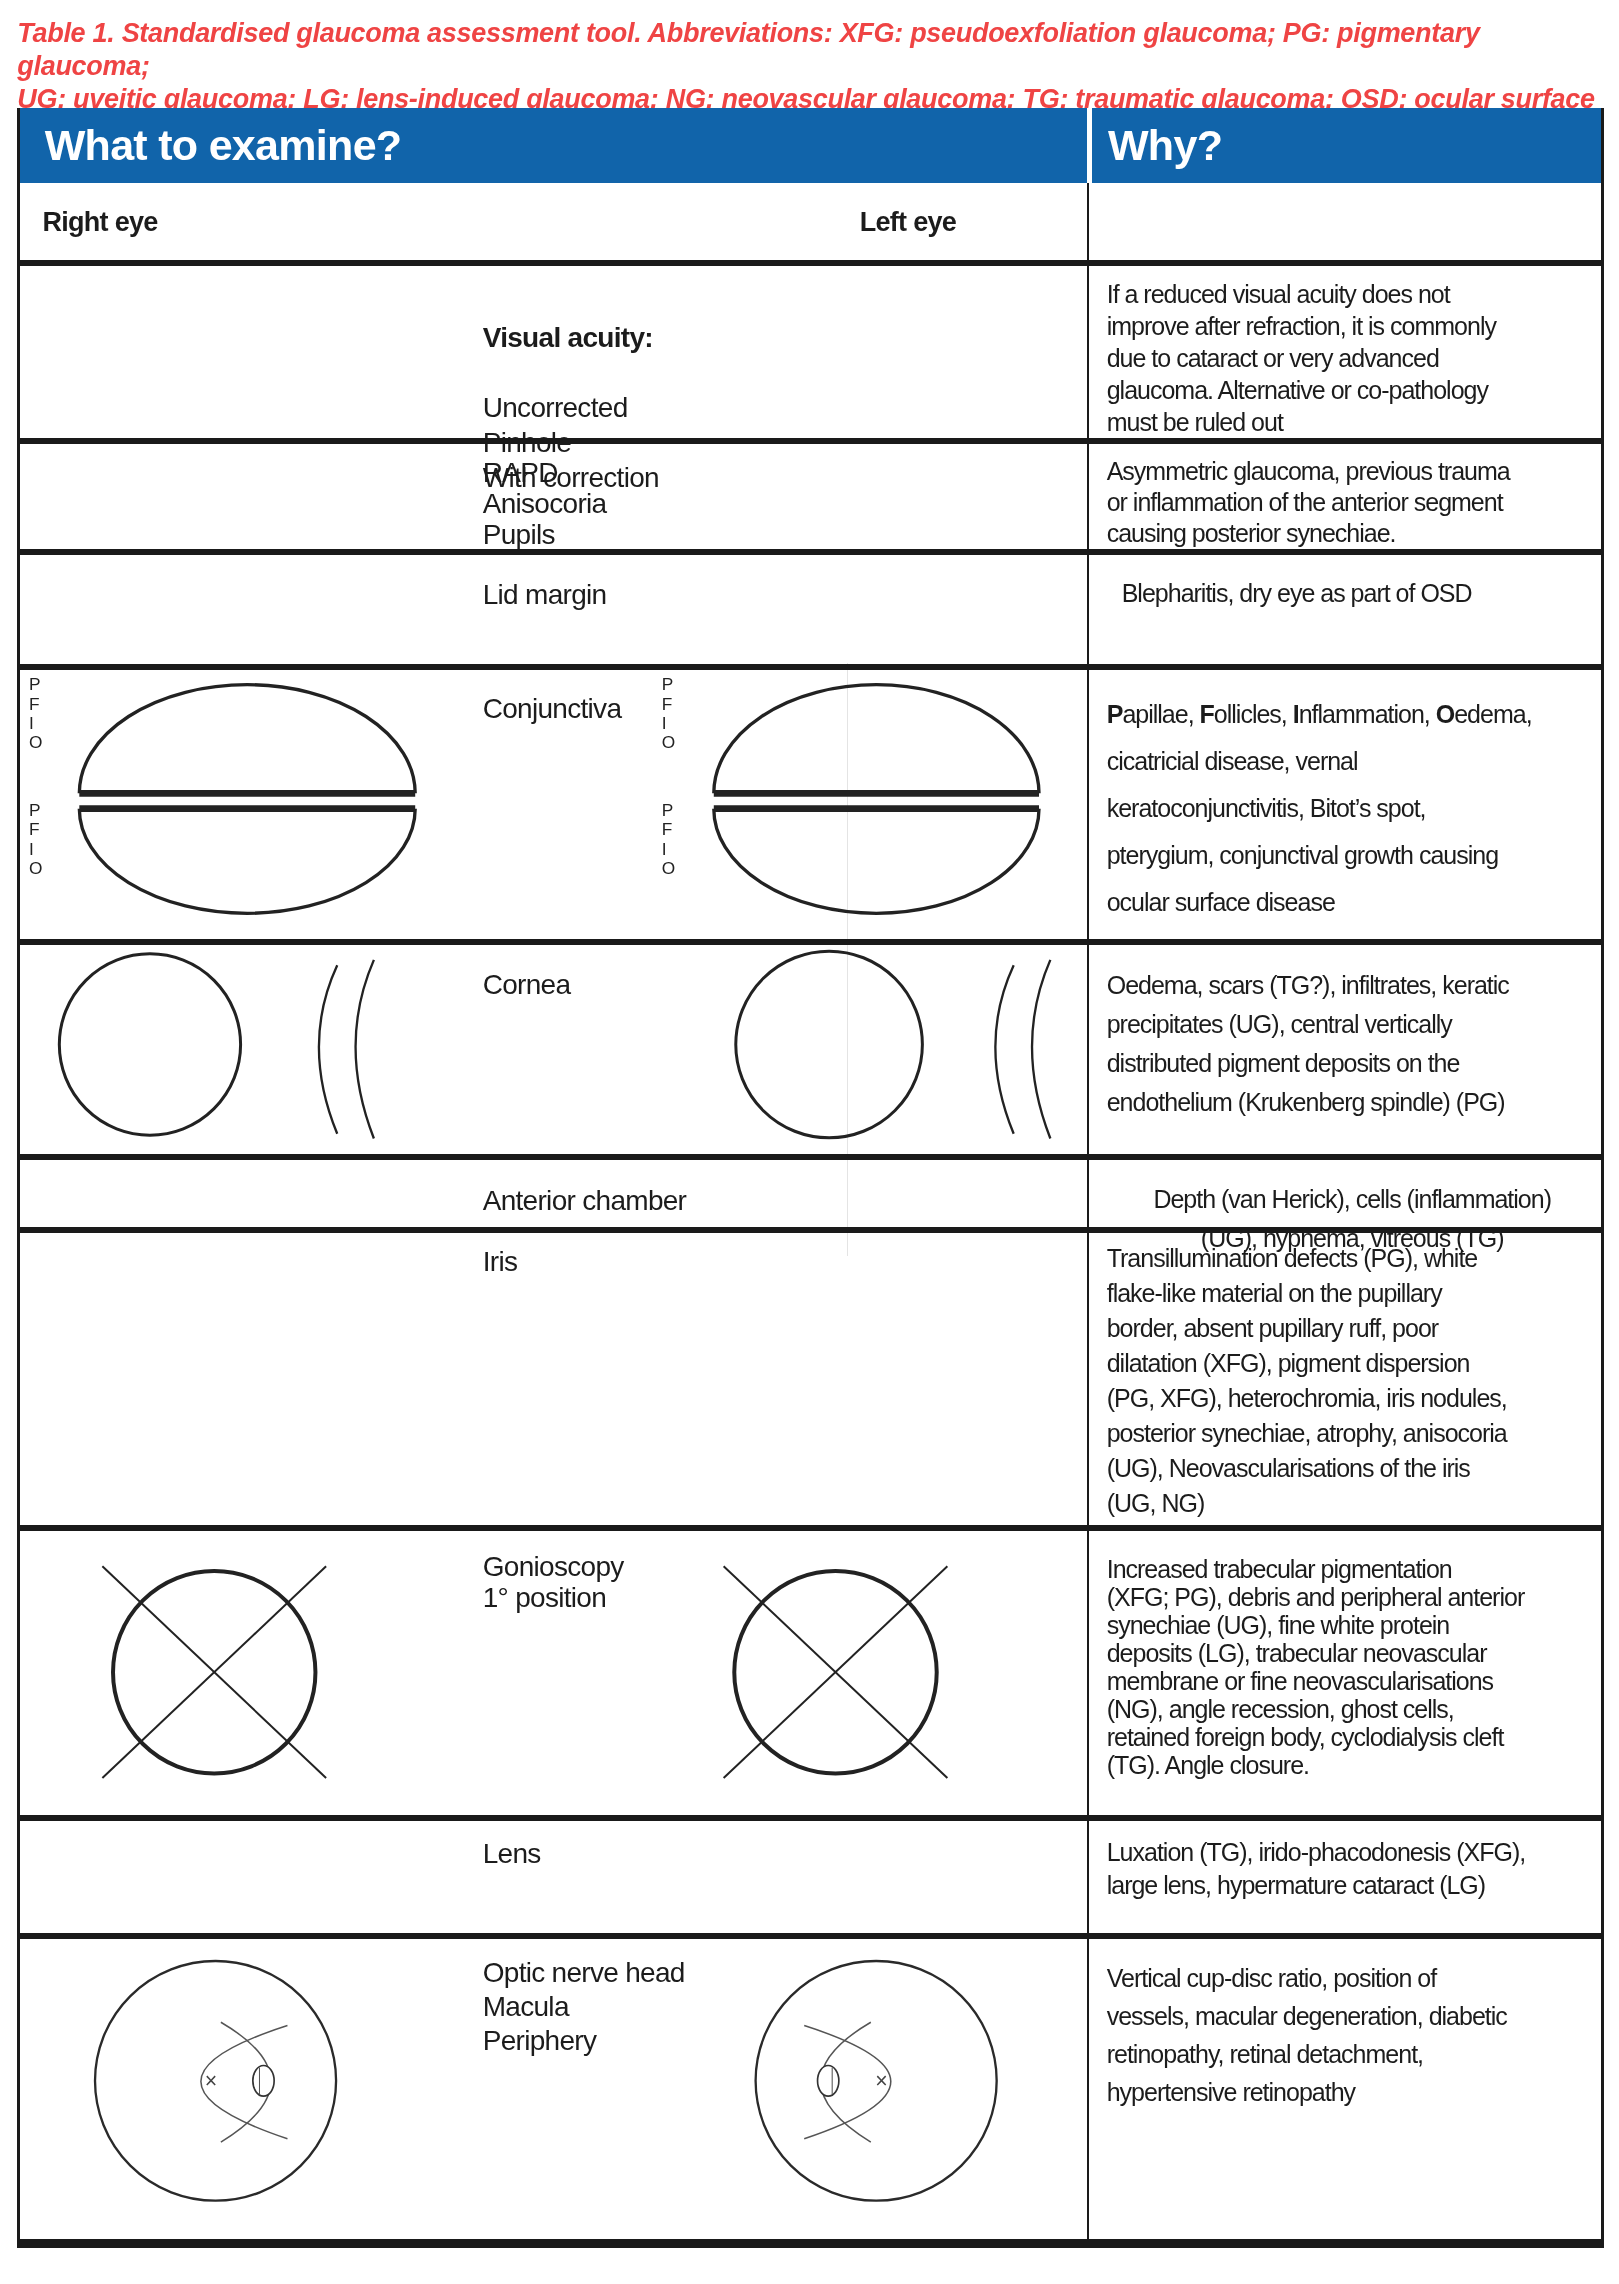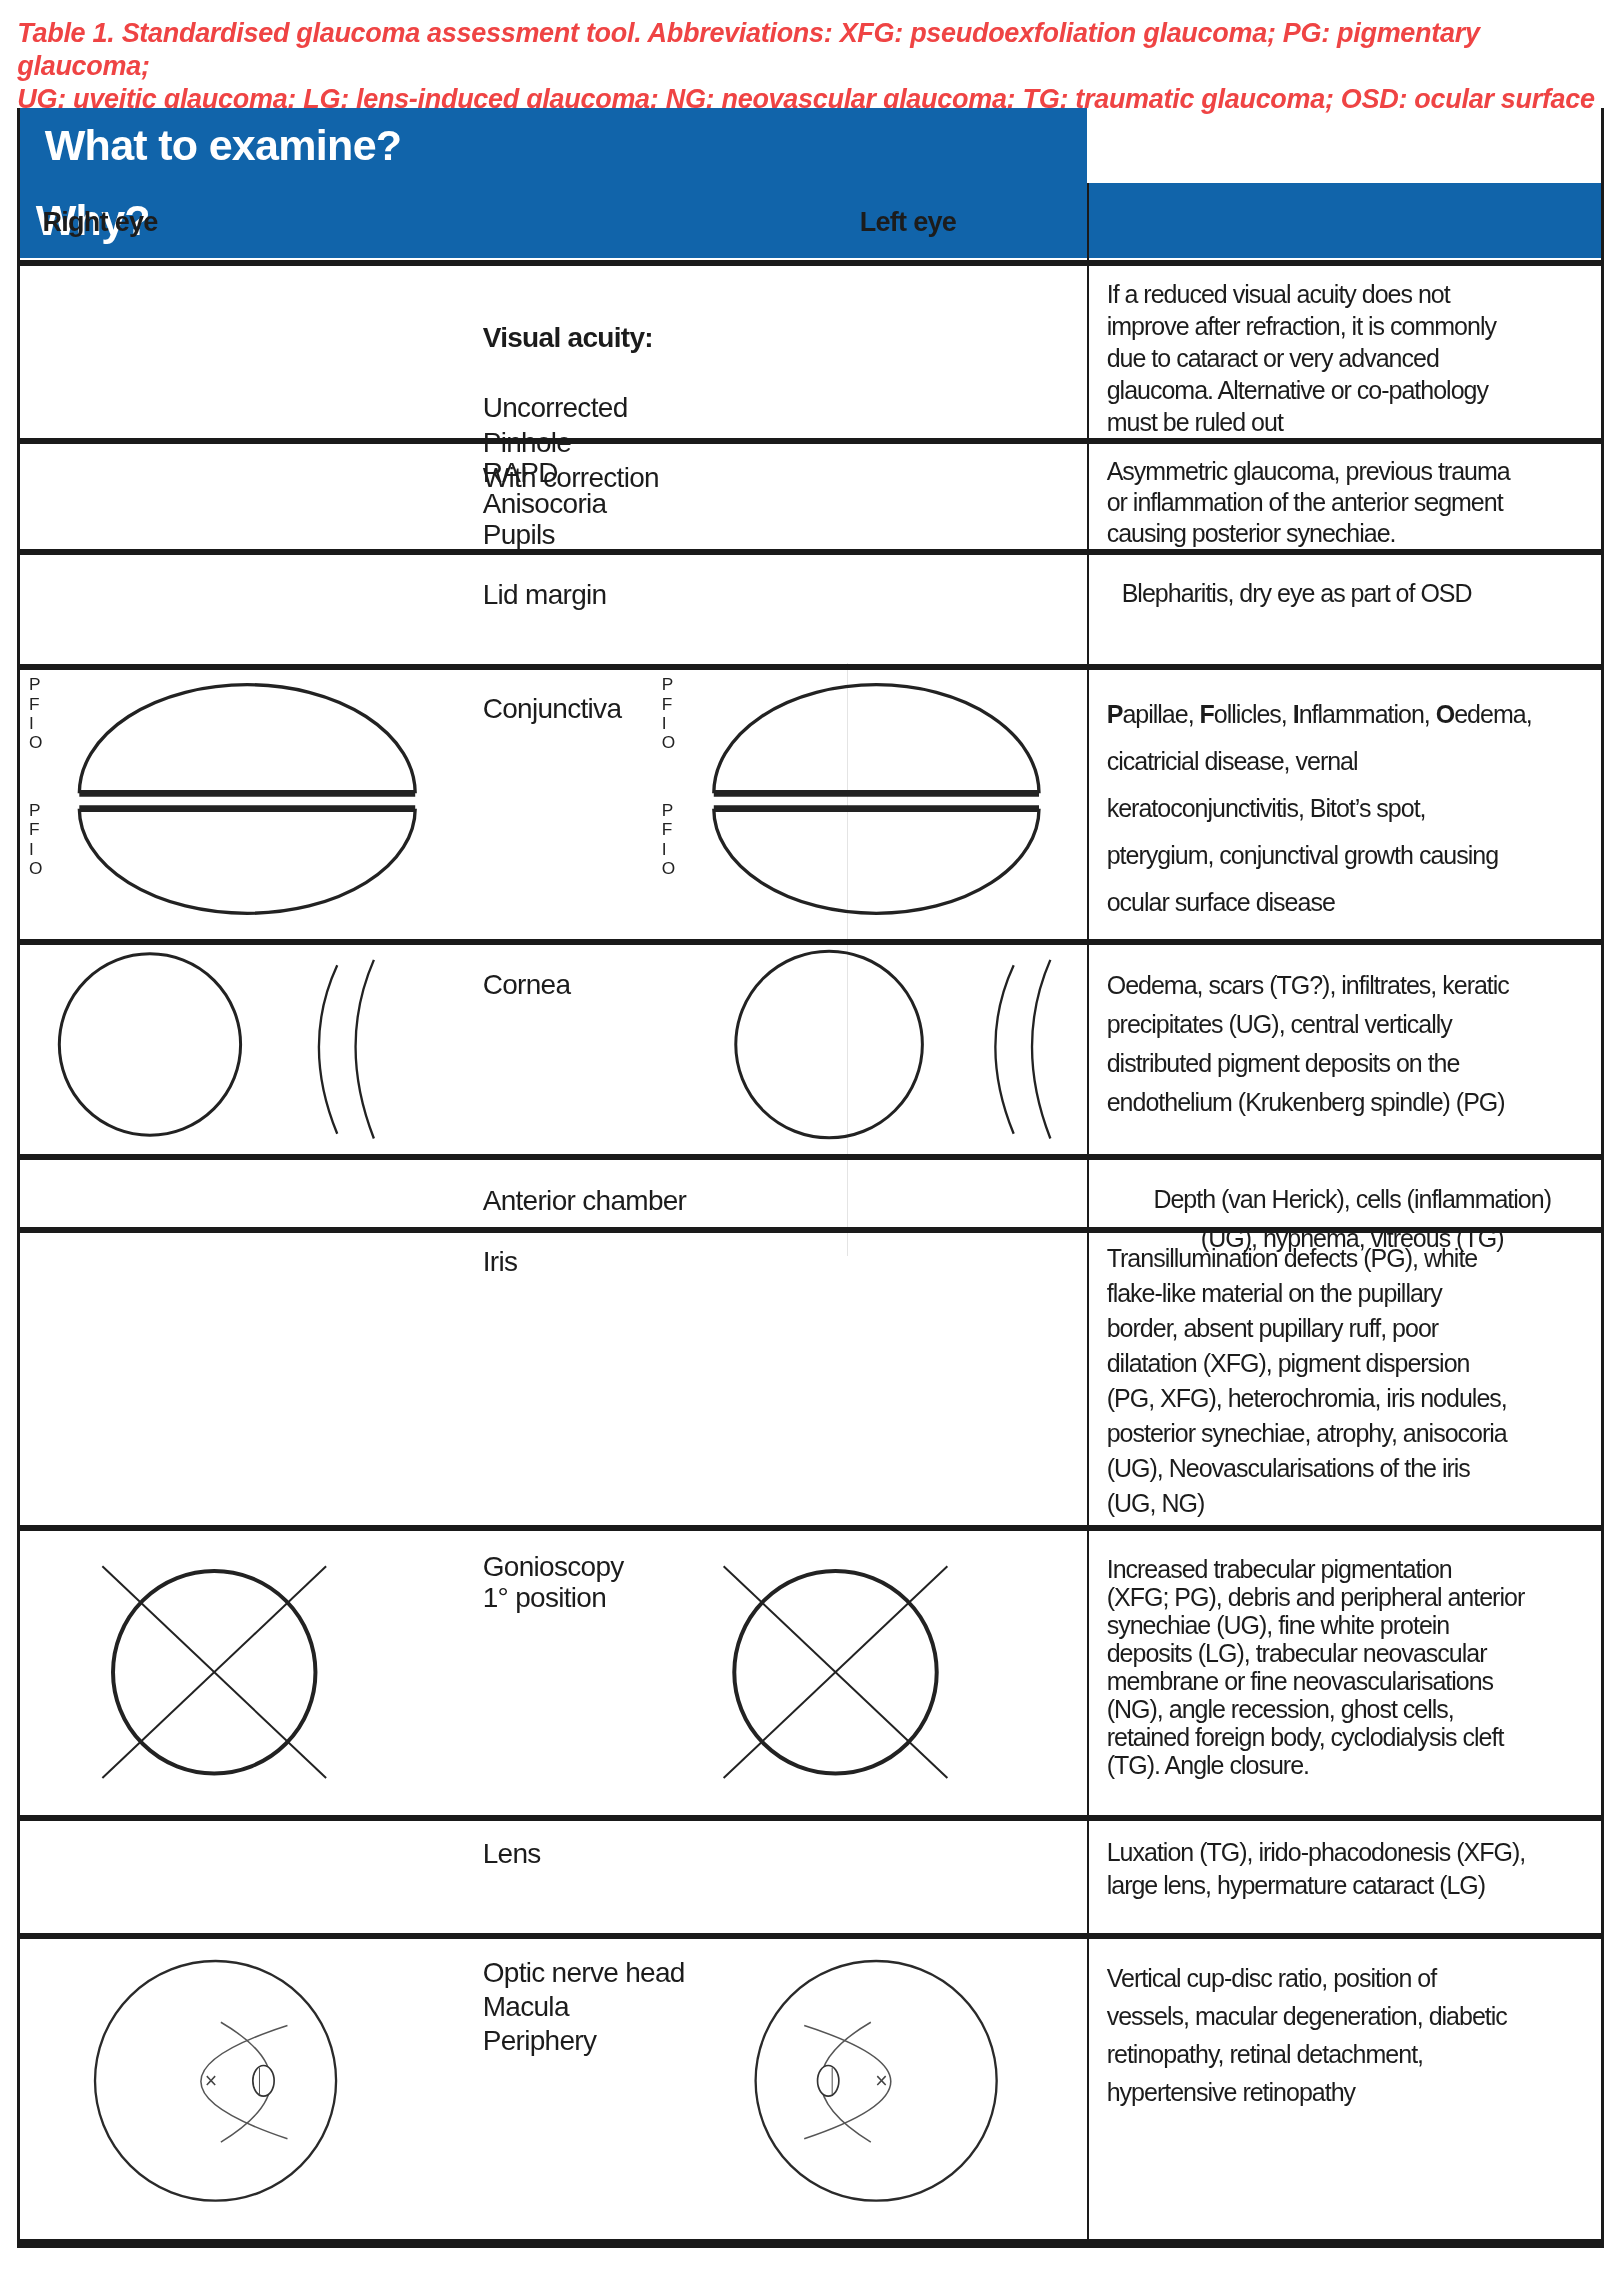--- a/index.html
+++ b/index.html
@@ -26,21 +26,21 @@
   }
   .gtable{
     position:absolute;
     left:16.7px; top:108px;
     width:1587px;
     border-left:3.3px solid #1a1a1a;
     border-right:3.3px solid #1a1a1a;
     border-bottom:9.3px solid #1a1a1a;
     box-sizing:border-box;
   }
-  .thead{display:flex; height:75px;flex-direction:column;}
+  .thead{display:flex; height:75px;}
   .th{background:var(--blue,#1164AA); color:#ffffff; font-weight:700; font-size:43px; letter-spacing:-0.7px; line-height:75px;}
   .th-left{width:1067px; padding-left:25px; box-sizing:border-box;}
   .th-gap{width:5.3px; background:#ffffff;}
   .th-right{flex:1; padding-left:16px; box-sizing:border-box;}
   .row{position:relative; border-top:6.7px solid #1a1a1a; box-sizing:border-box;}
   .row.first{border-top:none;}
   .vline{position:absolute; left:1067px; top:0; bottom:0; width:2.7px; background:#1a1a1a;}
   .exam{position:absolute; left:463px; top:0; font-size:28px; letter-spacing:-0.7px; white-space:pre-line;}
   .exam-title{font-weight:700;}
   .why{position:absolute; left:1087px; width:491px; font-size:25px; letter-spacing:-1px; white-space:pre-line;}

